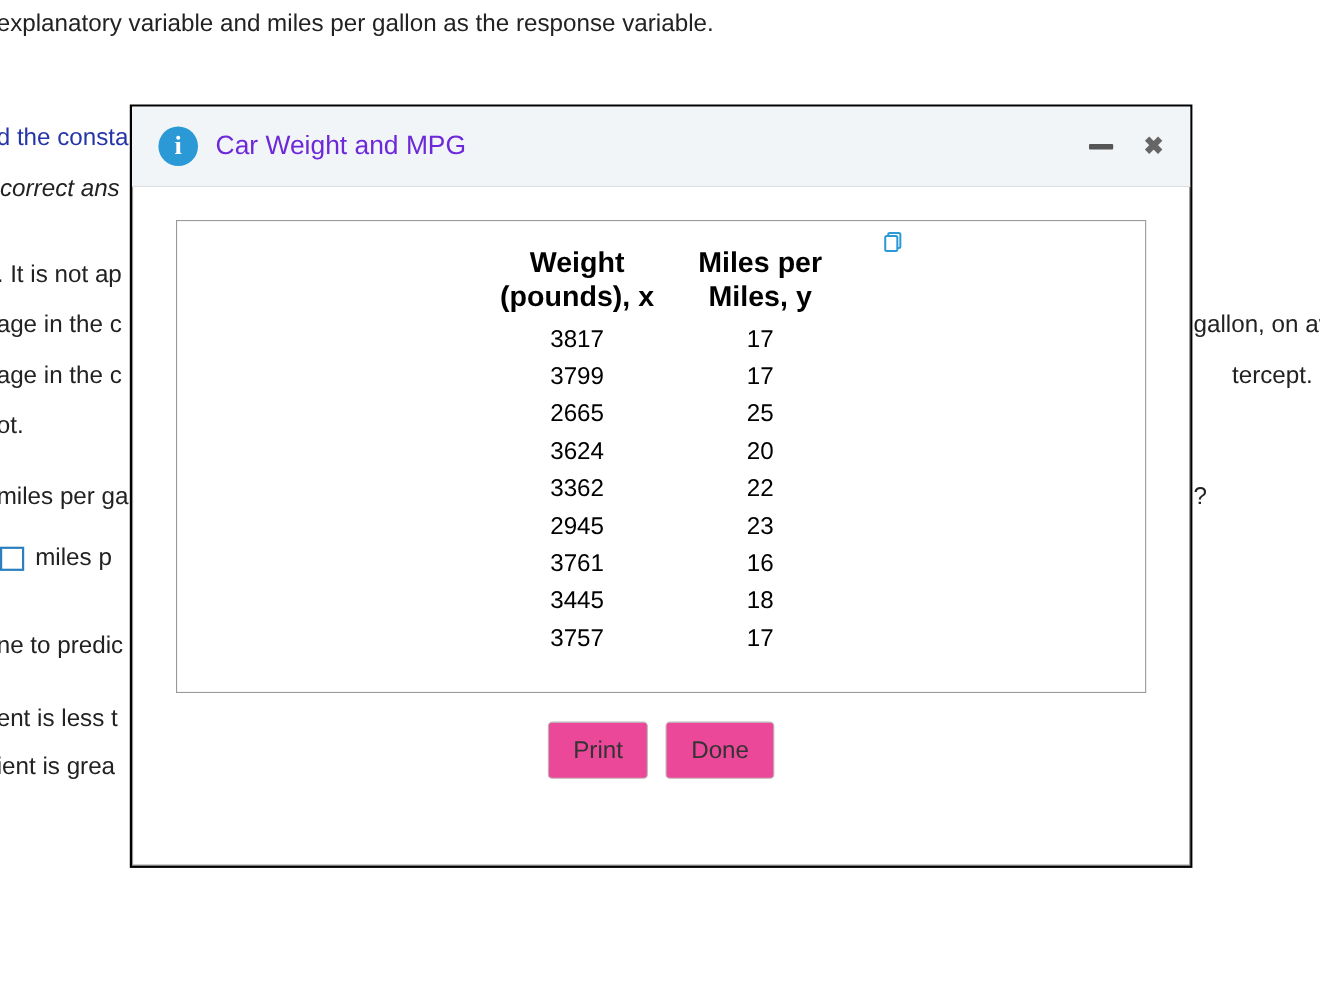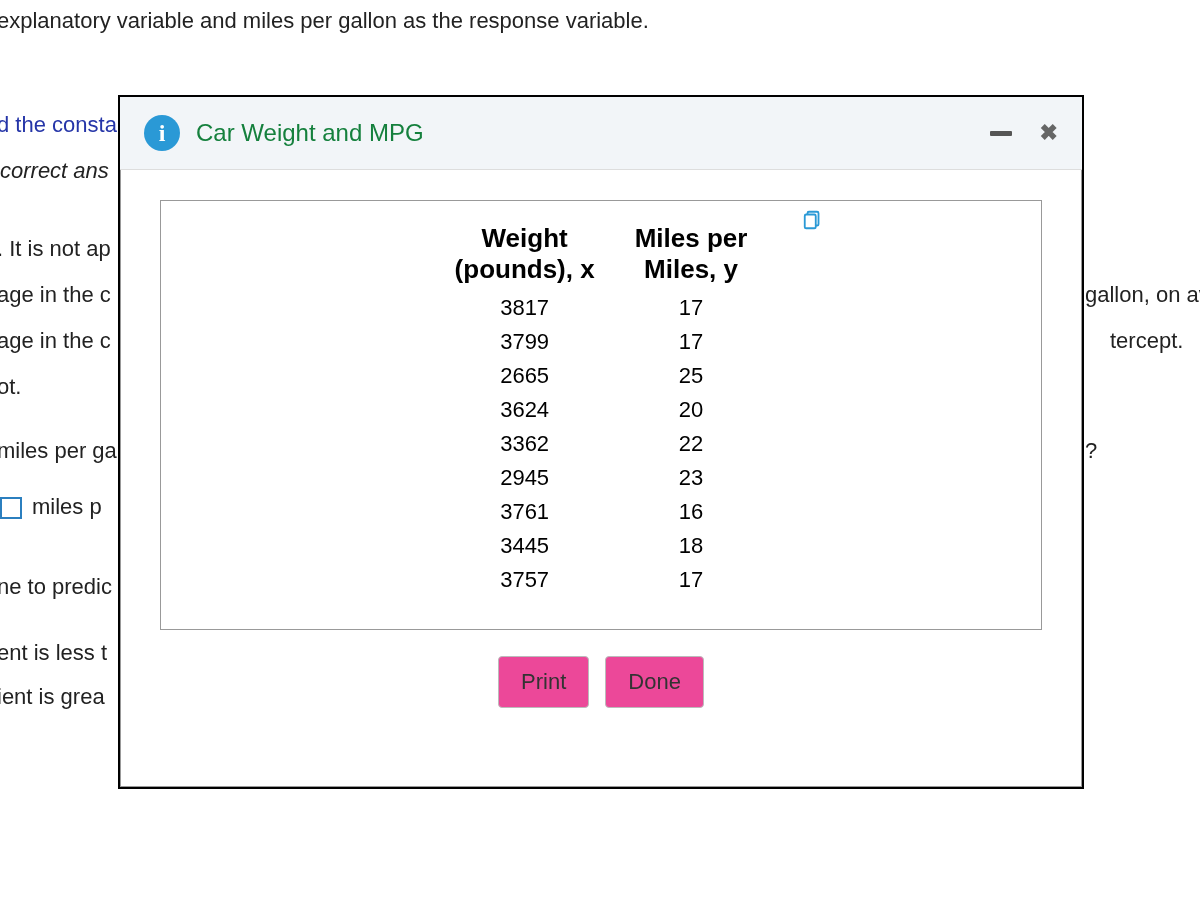--- a/index.html
+++ b/index.html
@@ -59,21 +59,21 @@
       color: #fff;
       font-family: Georgia, serif;
       font-weight: bold;
       font-size: 24px;
       display: flex;
       align-items: center;
       justify-content: center;
       flex-shrink: 0;
     }
     .modal-title {
-      color: #15803d;
+      color: #6d28d9;
       font-size: 24px;
       font-weight: normal;
     }
     .modal-controls {
       margin-left: auto;
       display: flex;
       align-items: center;
       gap: 28px;
     }
     .minimize-icon {
@@ -152,21 +152,21 @@
 <div class="bg-text" style="left:-3px; top:328px;">age in the c</div>
 <div class="bg-text" style="left:-3px; top:374px;">ot.</div>
 <div class="bg-text" style="left:-3px; top:438px;">miles per ga</div>
 <div class="bg-text" style="left:0px; top:494px;">
   <span class="checkbox-outline"></span><span>miles p</span>
 </div>
 <div class="bg-text" style="left:-3px; top:574px;">ne to predic</div>
 <div class="bg-text" style="left:-3px; top:640px;">ent is less t</div>
 <div class="bg-text" style="left:-3px; top:684px;">ient is grea</div>
 <div class="bg-text" style="left:1085px; top:282px;">gallon, on av</div>
-<div class="bg-text" style="left:1110px; top:328px;">tercept.</div>
+<div class="bg-text" style="left:1081px; top:328px;padding-left:39px;">tercept.</div>
 <div class="bg-text" style="left:1085px; top:438px;">?</div>
 
 <div class="modal">
   <div class="modal-header">
     <div class="info-icon">i</div>
     <div class="modal-title">Car Weight and MPG</div>
     <div class="modal-controls">
       <div class="minimize-icon"></div>
       <div class="close-icon">✖</div>
     </div>

